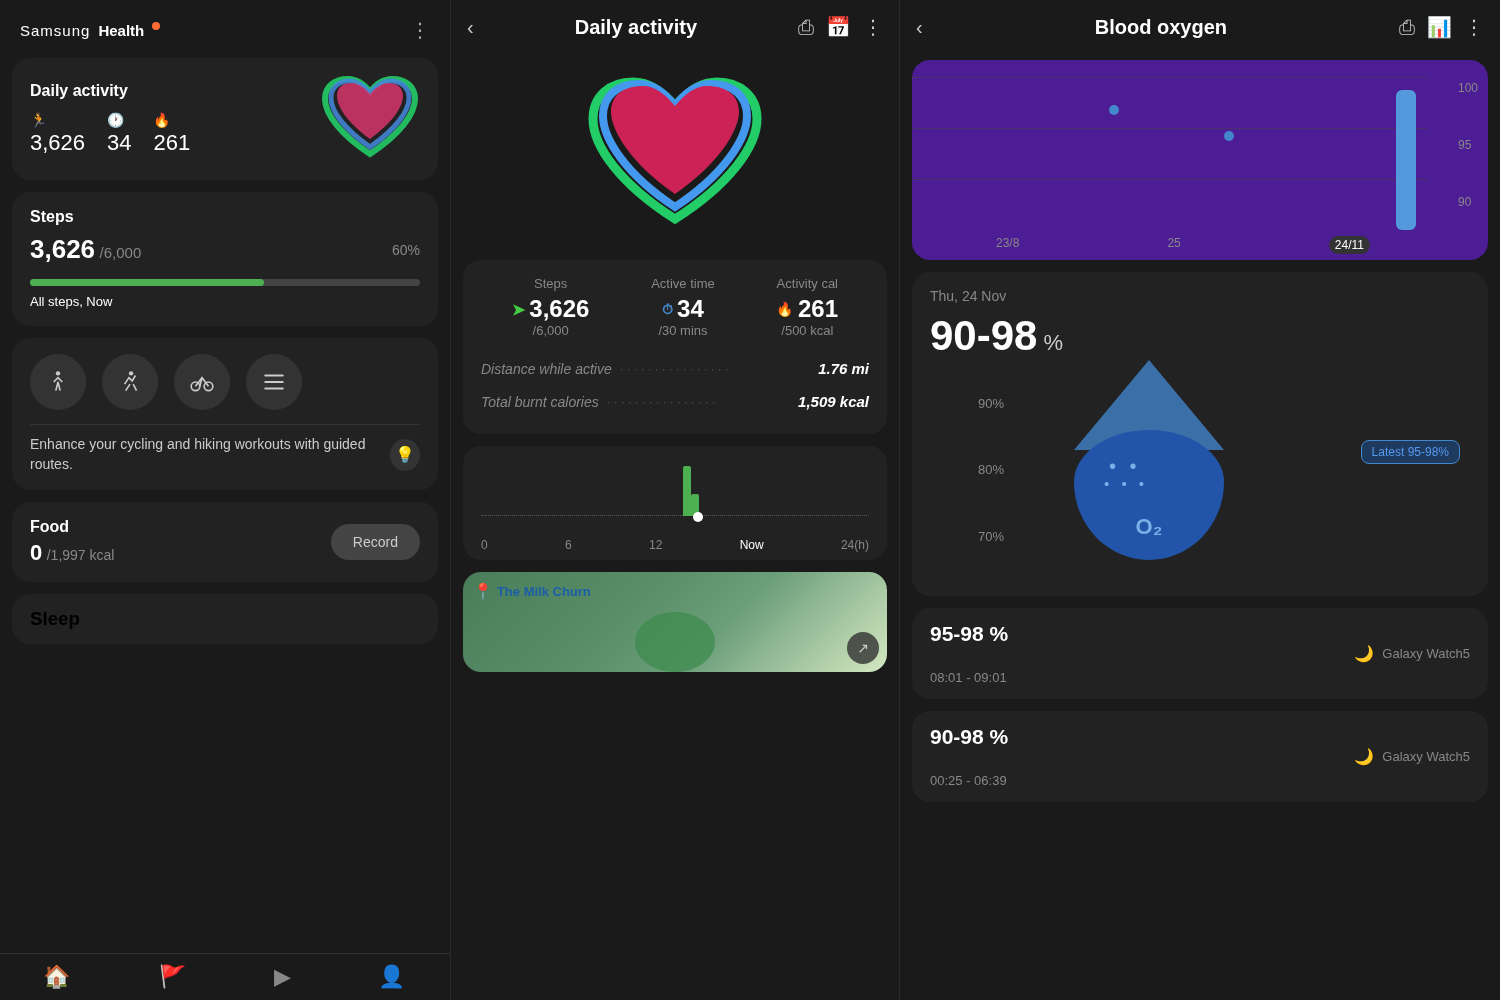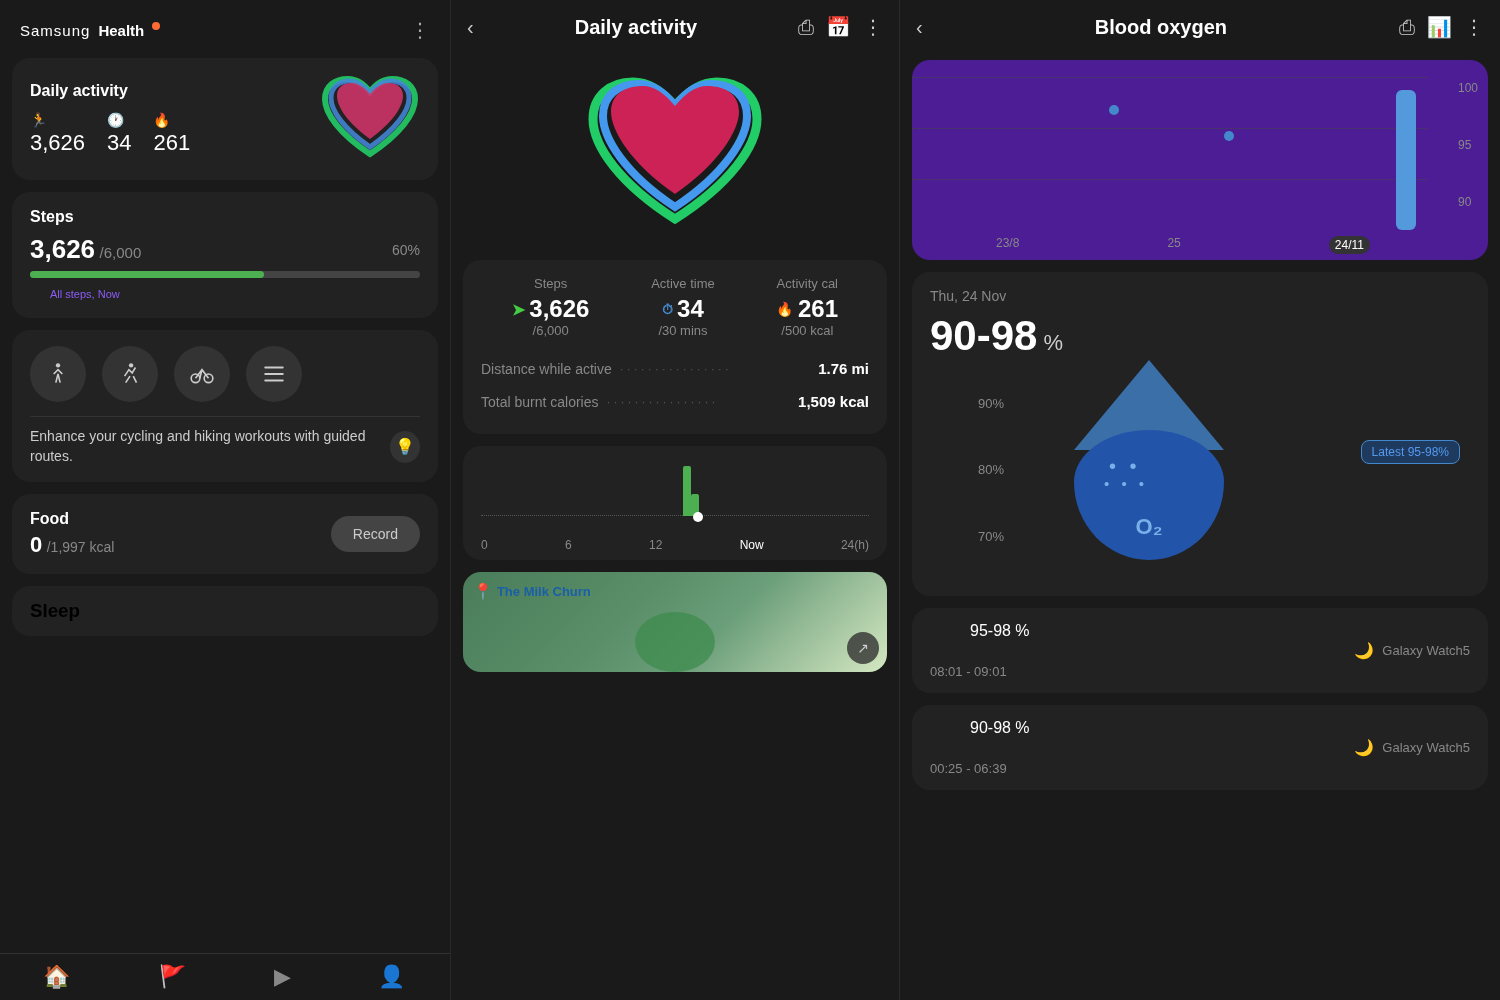--- a/index.html
+++ b/index.html
@@ -98,21 +98,21 @@
     .steps-card h3 {
       color: #fff;
       font-size: 16px;
       font-weight: 600;
       margin-bottom: 8px;
     }
     .steps-row {
       display: flex;
       justify-content: space-between;
       align-items: center;
-      margin-bottom: 6px;
+      margin-bottom: 14px;
     }
     .steps-value {
       color: #fff;
       font-size: 26px;
       font-weight: 600;
     }
     .steps-goal {
       color: #888;
       font-size: 15px;
     }
@@ -126,23 +126,22 @@
       height: 7px;
       width: 100%;
       margin: 6px 0;
     }
     .progress-bar-fill {
       background: #4caf50;
       height: 100%;
       border-radius: 4px;
     }
     .steps-subtitle {
-      color: #8b5cf6;
-      font-size: 11px;
-      margin-left: 20px;
+      color: #ffffff;
+      font-size: 13px;
     }
 
     
     .exercise-card {}
     .exercise-header {
       display: flex;
       justify-content: space-between;
       align-items: center;
       margin-bottom: 14px;
     }
@@ -331,20 +330,21 @@
       color: #888;
       font-size: 13px;
     }
 
     .info-row {
       display: flex;
       justify-content: space-between;
       align-items: center;
       padding: 8px 0;
       border-bottom: none;
+      font-style: italic;
     }
     .info-label {
       color: #888;
       font-size: 14px;
     }
     .info-dots {
       color: #555;
       font-size: 12px;
       letter-spacing: 3px;
       flex: 1;
@@ -513,23 +513,22 @@
       border-radius: 18px;
       margin: 6px 12px;
       padding: 14px 18px;
       display: flex;
       justify-content: space-between;
       align-items: center;
     }
     .bo-record-left {}
     .bo-record-range {
       color: #fff;
-      font-size: 16px;
-      font-weight: 400;
-      margin-left: 40px;
+      font-size: 21px;
+      font-weight: 700;
     }
     .bo-record-time {
       color: #888;
       font-size: 13px;
       margin-top: 24px;
     }
     .bo-record-right {
       display: flex;
       align-items: center;
       gap: 8px;

